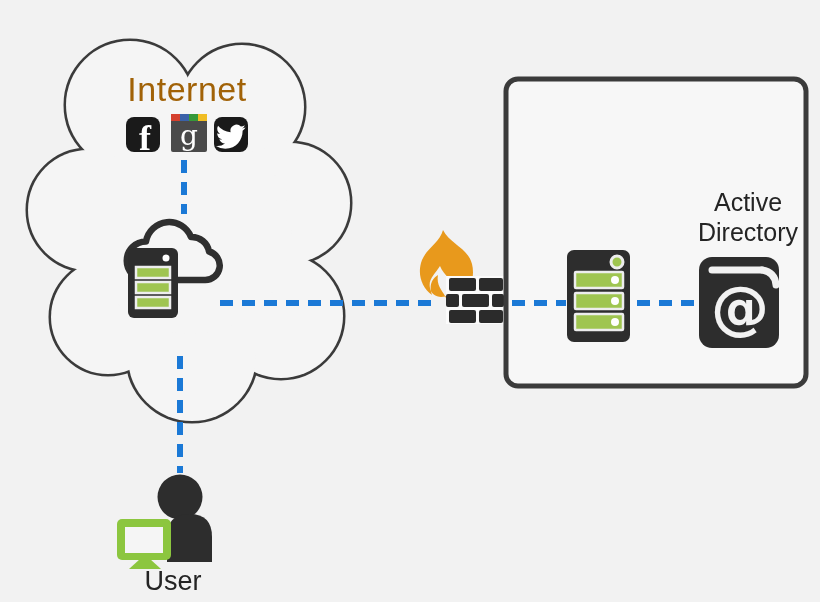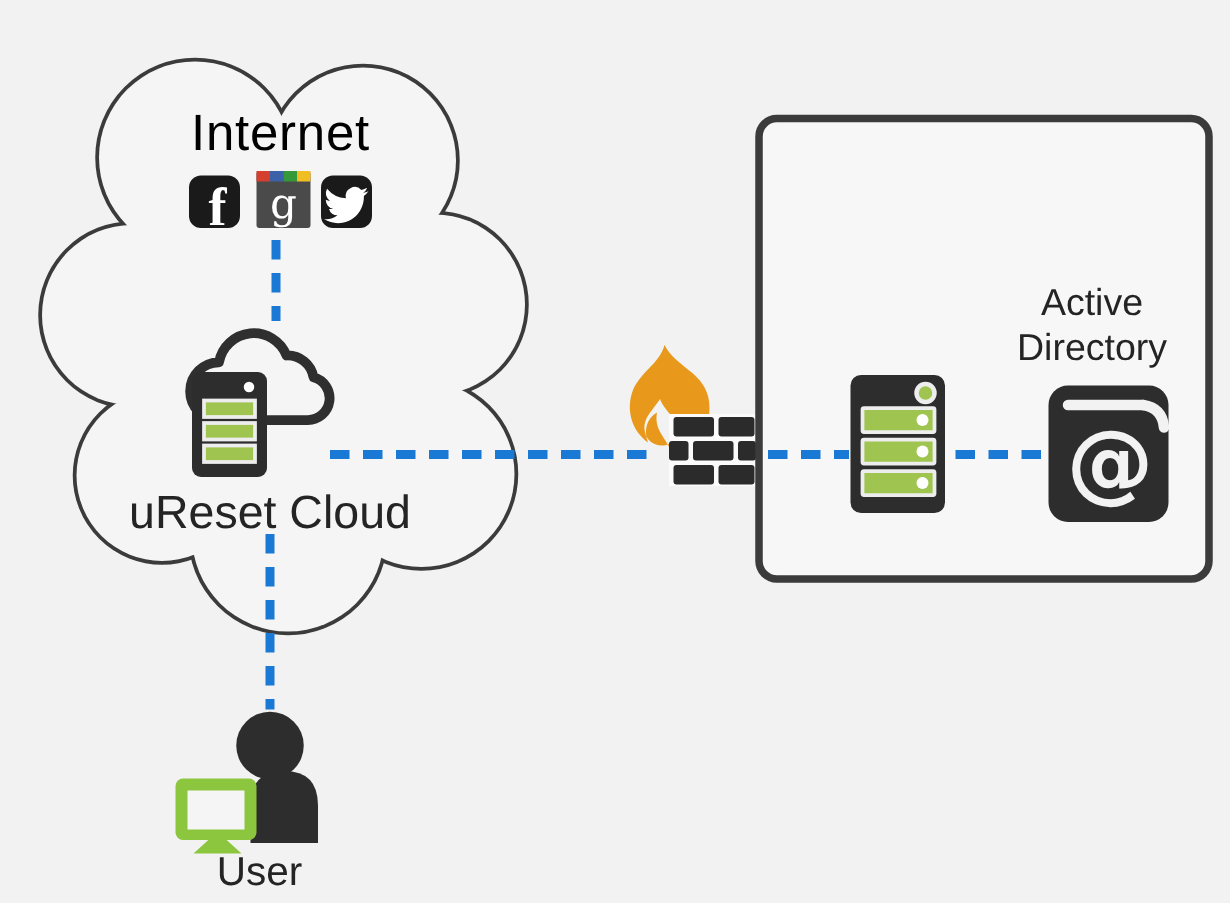--- a/index.html
+++ b/index.html
@@ -3,26 +3,26 @@
 <meta charset="utf-8">
 <style>
   html,body{margin:0;padding:0;background:#e9e9e9;}
   .stage{
     position:relative;width:820px;height:602px;background:#f2f2f2;
     overflow:hidden;font-family:"Liberation Sans",sans-serif;
   }
   .stage svg{position:absolute;left:0;top:0;}
   .label{position:absolute;color:#242424;white-space:nowrap;}
   .label.centered{transform:translateX(-50%);}
-  .green-title{color:#000000;letter-spacing:0.5px;}
+  .green-title{color:#a16207;letter-spacing:0.5px;}
   .lbl-internet{left:187px;top:70px;font-size:34px;}
   .lbl-customer-site{left:513px;top:81px;font-size:36px;}
   .lbl-ureset{left:180px;top:324px;font-size:31px;}
   .lbl-gatekeeper{left:596px;top:211px;font-size:25px;}
-  .lbl-ad{left:728px;top:187px;font-size:25px;line-height:30px;
+  .lbl-ad{left:748px;top:187px;font-size:25px;line-height:30px;
           width:140px;white-space:normal;text-align:center;}
   .lbl-user{left:173px;top:566px;font-size:27px;}
 </style>
 </head>
 <body>
 
 <div class="stage">
 
   <svg width="820" height="602" viewBox="0 0 820 602">
 
@@ -131,19 +131,18 @@
       <path d="M 167 562 L 167 537 Q 167 514 189.5 514 Q 212 514 212 537 L 212 562 Z" fill="#2d2d2d"></path>
       <rect x="117" y="519" width="54" height="41" rx="5" fill="#8cc63f"></rect>
       <rect x="125" y="527" width="38" height="26" fill="#f5f5f5"></rect>
       <path d="M 140 559 L 150 559 L 161 569 L 129 569 Z" fill="#8cc63f"></path>
     </g>
   </svg>
 
   <div class="label centered green-title lbl-internet">Internet</div>
 
 
-  <div class="label centered lbl-ureset">uReset Cloud</div>
 
 
   <div class="label centered lbl-ad">Active Directory</div>
 
   <div class="label centered lbl-user">User</div>
 </div>
 
 </body></html>

